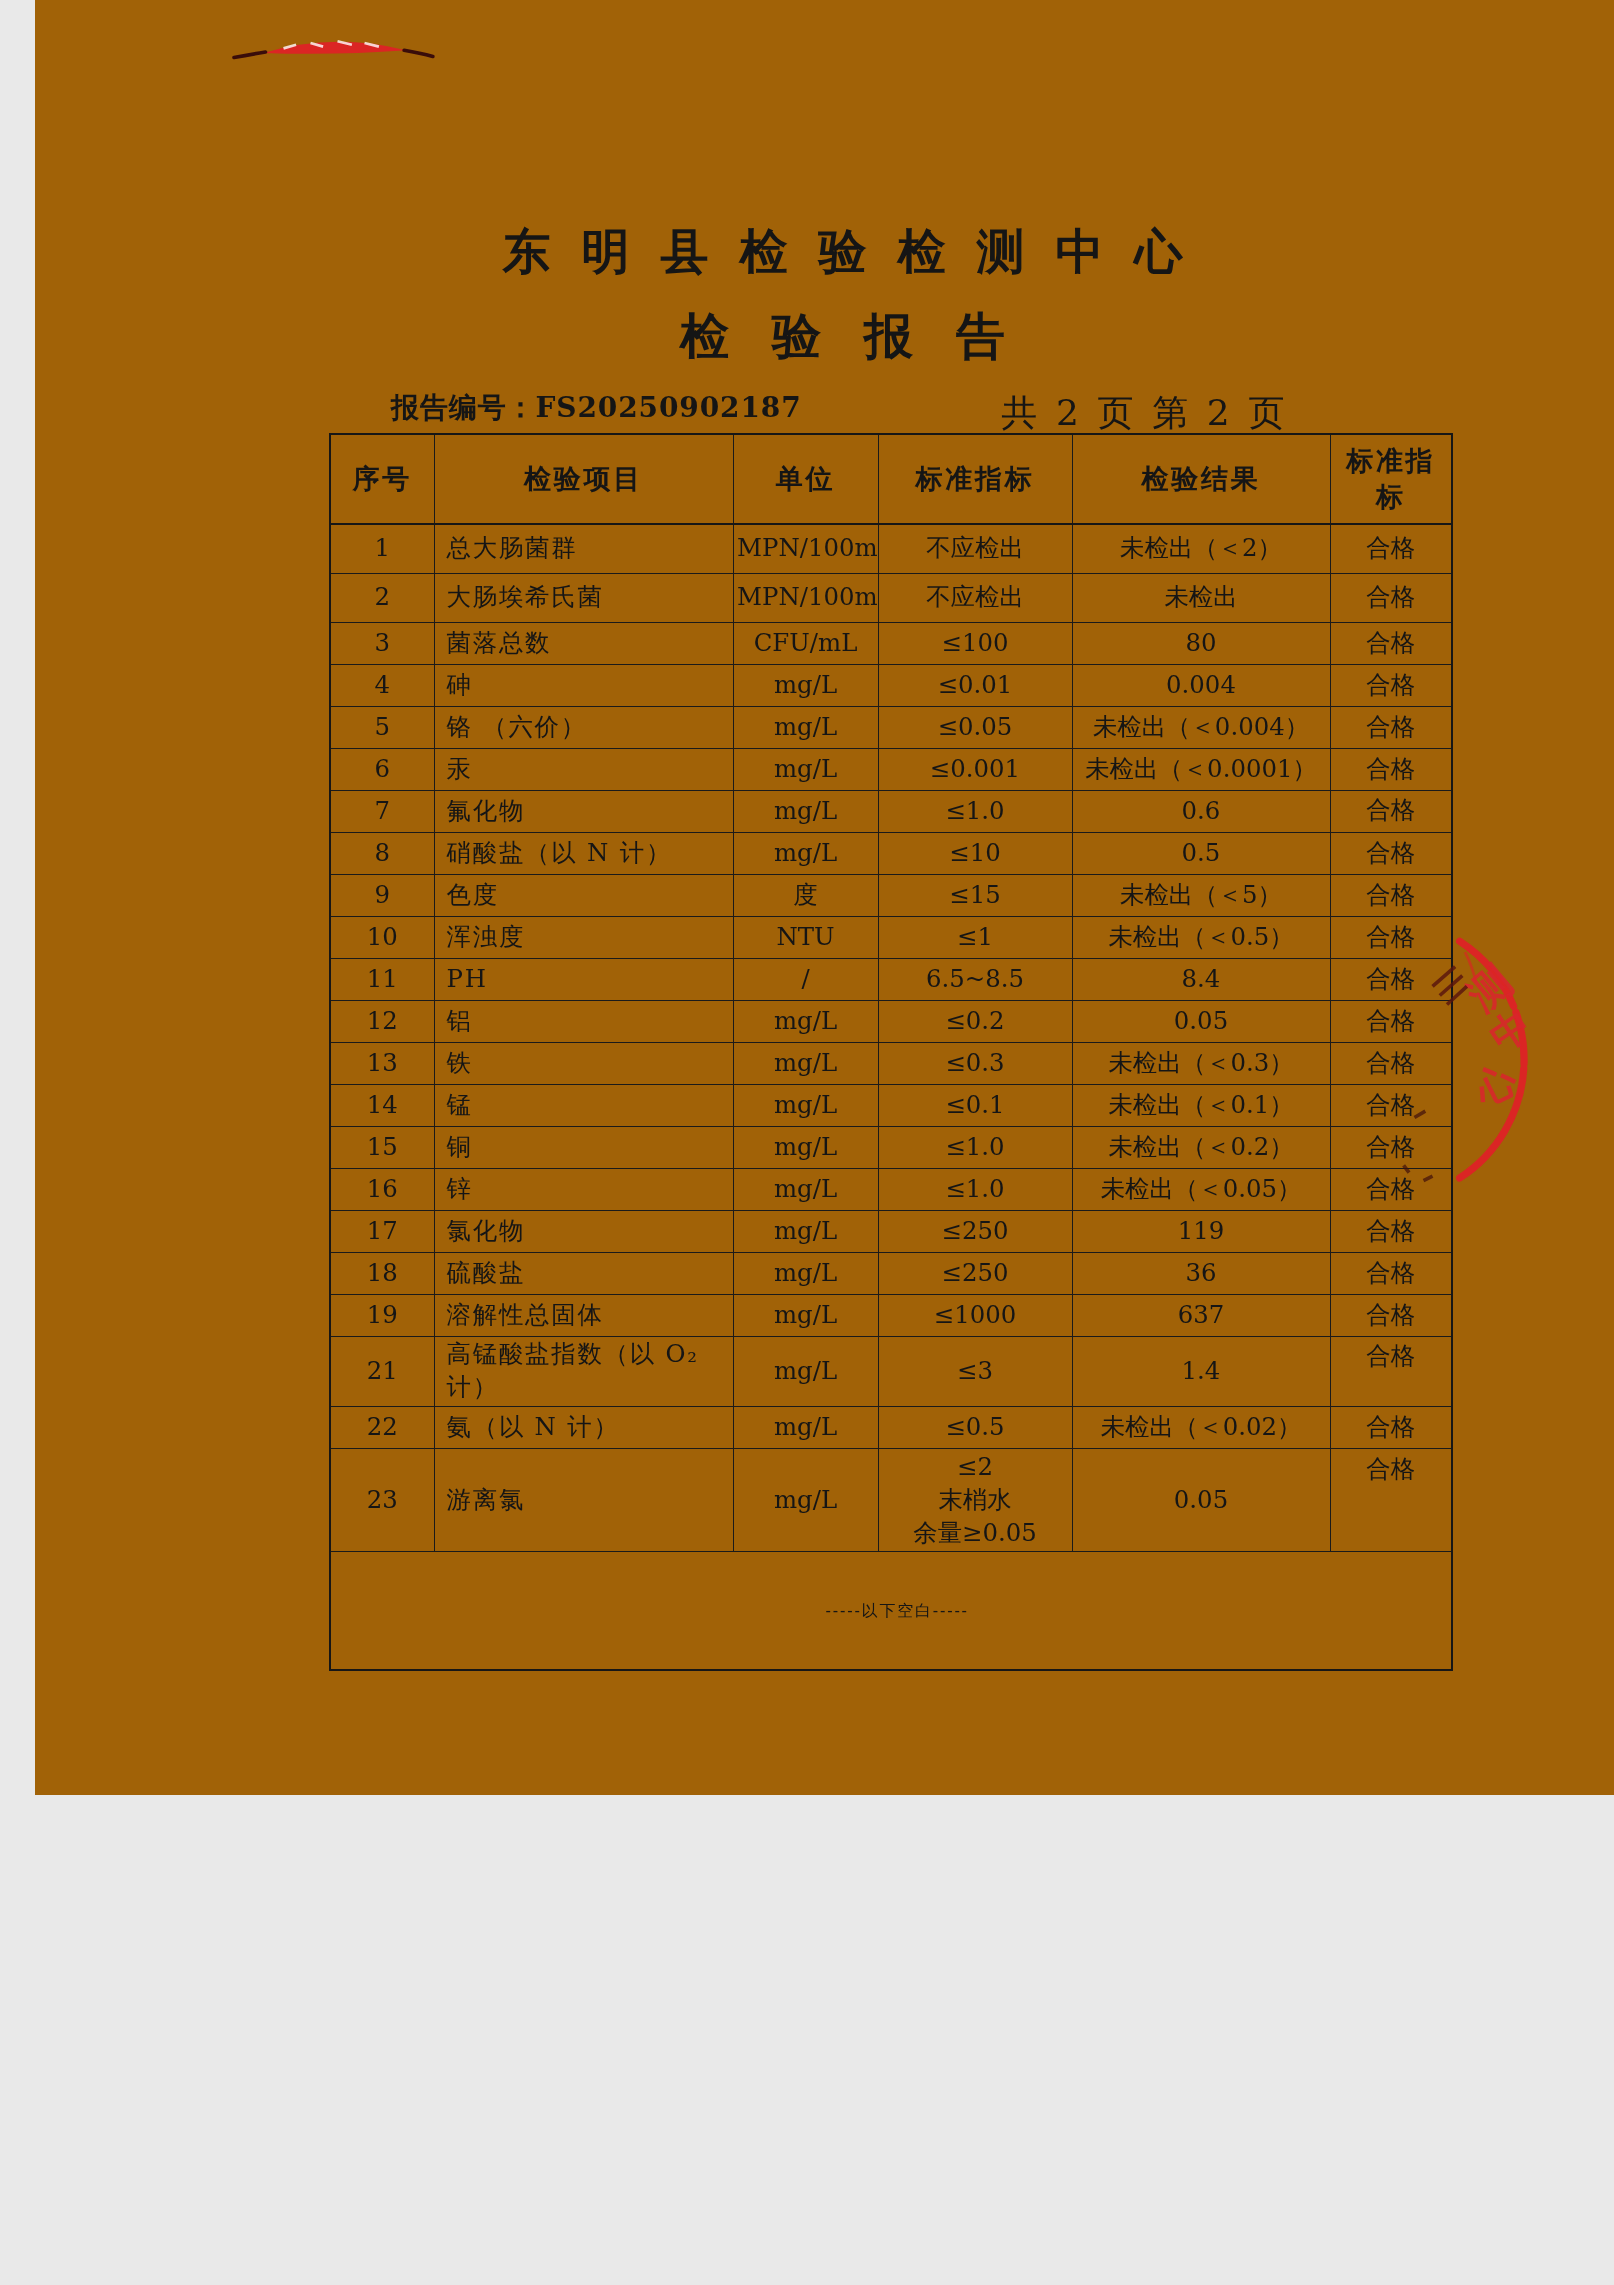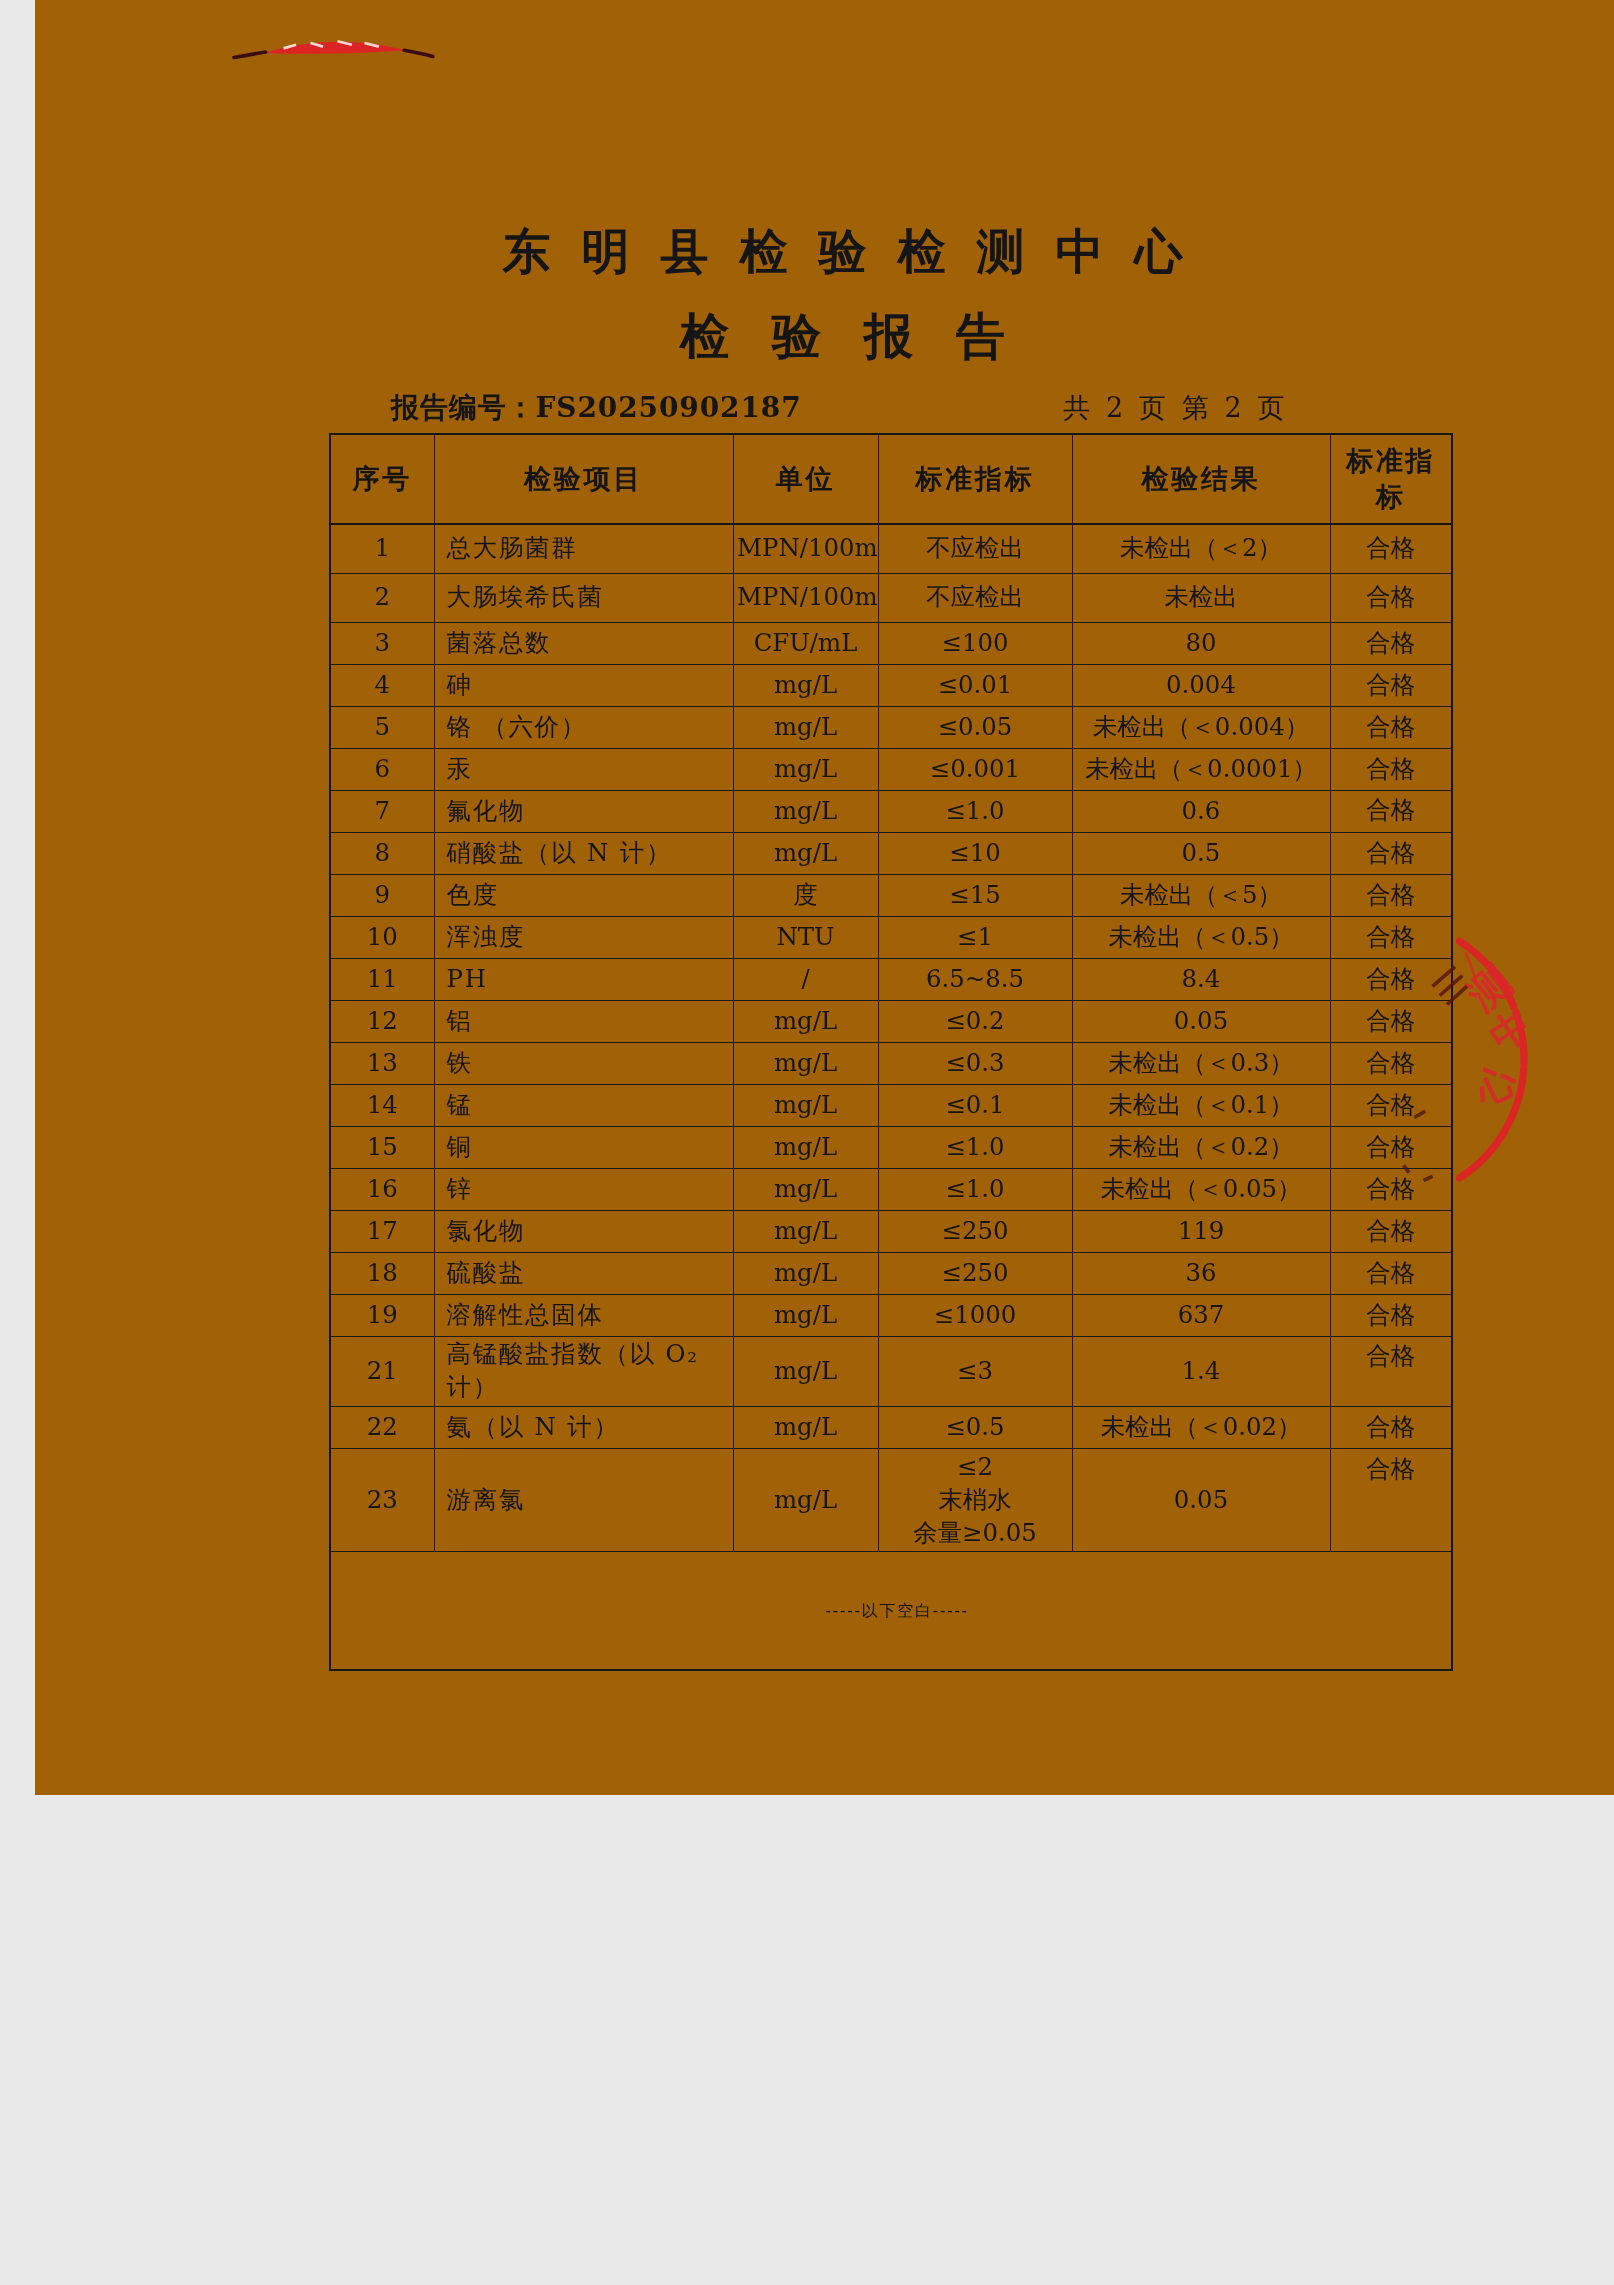--- a/index.html
+++ b/index.html
@@ -18,24 +18,24 @@
     text-align:center;font-size:48px;font-weight:bold;
     letter-spacing:31px;text-indent:31px;white-space:nowrap;
   }
   .doc-title{
     position:absolute;top:304px;left:0;width:100%;
     text-align:center;font-size:49px;font-weight:bold;
     letter-spacing:43px;text-indent:43px;white-space:nowrap;
   }
   .meta-row{
     position:absolute;top:389px;left:294px;width:1122px;
-    display:flex;justify-content:space-between;align-items:center;
+    display:flex;justify-content:space-between;align-items:flex-start;
   }
   .report-no{font-size:28px;font-weight:bold;padding-left:62px;letter-spacing:0.9px;}
-  .page-indicator{font-size:27px;padding-right:163px;letter-spacing:3.6px;}
+  .page-indicator{font-size:36px;padding-right:163px;letter-spacing:3.6px;}
   
   .tbl-wrap{position:absolute;left:294px;top:433px;width:1122px;}
   table.results{
     width:1122px;border-collapse:collapse;table-layout:fixed;
     border:2.7px solid #161616;
   }
   table.results th,table.results td{
     border:1.8px solid #1a1a1a;
     text-align:center;vertical-align:middle;
     font-size:24.4px;line-height:1.35;

